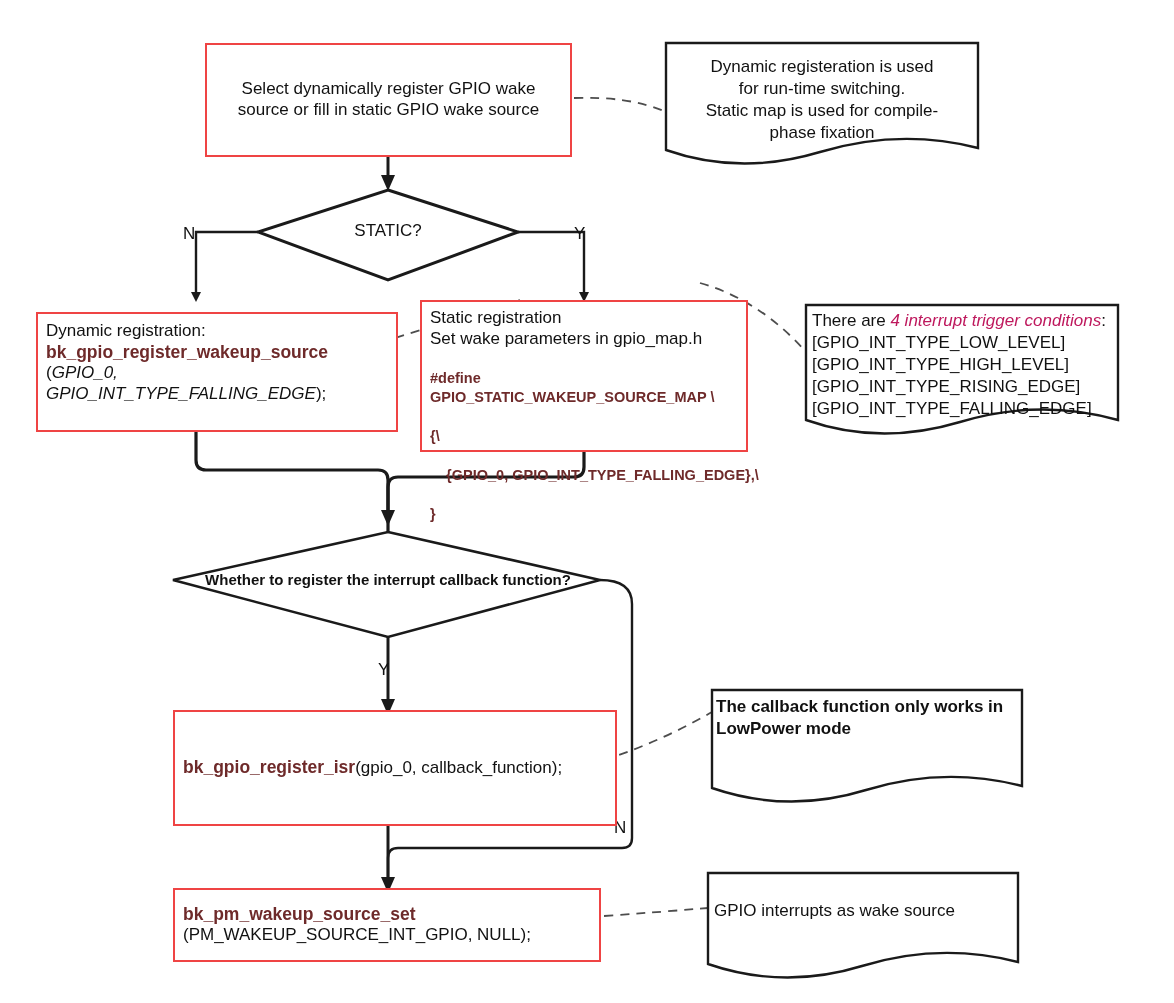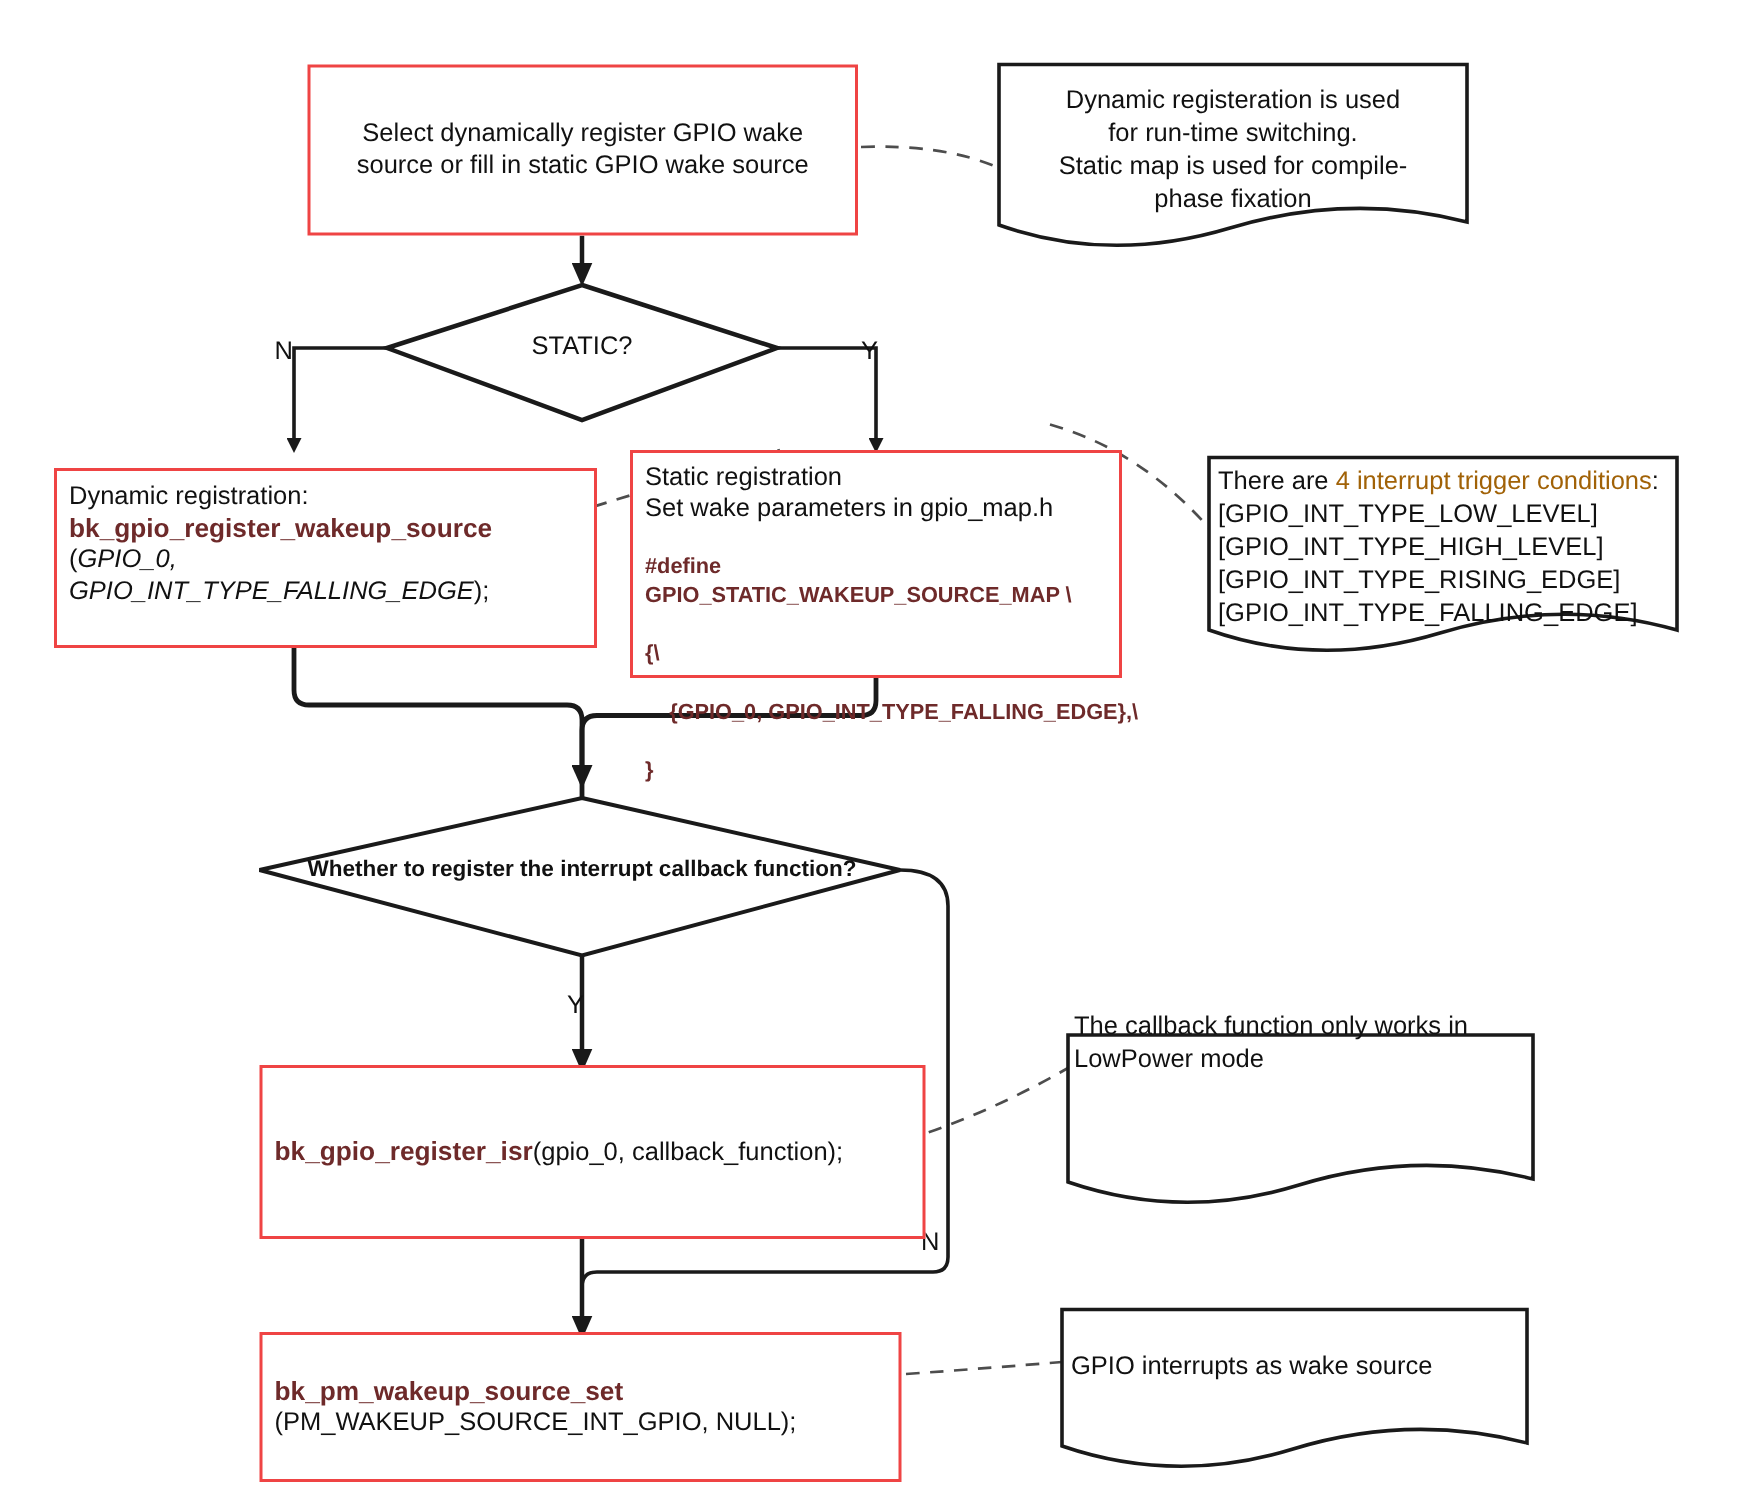--- a/index.html
+++ b/index.html
@@ -12,21 +12,21 @@
   .proc{border:2px solid #ef4444;background:#fff;}
   .proc .inner{padding:6px 8px;}
 
   .t{display:block;line-height:1.22;}
   .plain{font-size:17px;color:#111;}
   .code{font-size:14.5px;font-weight:bold;color:#6e2a2a;line-height:1.30;
         font-family:"Liberation Sans",sans-serif;margin-top:20px;}
   .fn{font-size:17.5px;font-weight:bold;color:#6e2a2a;}
   .ital{font-size:17px;font-style:italic;color:#111;}
   .noteTxt{font-size:17px;color:#111;line-height:1.30;}
-  .accent-ital{color:#a16207;}
+  .accent-ital{font-style:italic;color:#be185d;}
 
   .diamond-label{position:absolute;text-align:center;white-space:nowrap;}
   .dl-plain{font-size:17px;color:#111;}
   .dl-bold{font-size:15px;font-weight:bold;color:#111;}
 
   .edgelbl{position:absolute;font-size:17px;color:#111;}
 
   .note{position:absolute;}
   .note .txtwrap{position:absolute;left:0;top:0;width:100%;
                  box-sizing:border-box;}
@@ -119,21 +119,21 @@
   <div class="edgelbl" style="left:378px;top:660px;">Y</div>
   <div class="edgelbl" style="left:614px;top:818px;">N</div>
 
   <div class="node proc" style="left:173px;top:710px;width:444px;height:116px;
               display:flex;align-items:center;">
     <div class="inner lft">
       <span class="t"><span class="fn">bk_gpio_register_isr</span><span class="plain">(gpio_0, callback_function);</span></span>
     </div>
   </div>
 
-  <div class="node proc" style="left:173px;top:888px;width:428px;height:100px;
+  <div class="node proc" style="left:173px;top:888px;width:428px;height:74px;
               display:flex;align-items:center;">
     <div class="inner lft">
       <span class="t fn">bk_pm_wakeup_source_set</span>
       <span class="t plain">(PM_WAKEUP_SOURCE_INT_GPIO, NULL);</span>
     </div>
   </div>
 
   <div class="note" style="left:666px;top:54px;width:312px;">
     <div class="txtwrap ctr" style="position:static;padding:2px 6px 0 6px;">
       <span class="t noteTxt">Dynamic registeration is used</span>
@@ -146,21 +146,21 @@
   <div class="note" style="left:808px;top:308px;width:310px;">
     <div class="txtwrap lft" style="position:static;padding:2px 4px 0 4px;">
       <span class="t noteTxt"><span>There are </span><span class="accent-ital">4 interrupt trigger conditions</span><span>:</span></span>
       <span class="t noteTxt">[GPIO_INT_TYPE_LOW_LEVEL]</span>
       <span class="t noteTxt">[GPIO_INT_TYPE_HIGH_LEVEL]</span>
       <span class="t noteTxt">[GPIO_INT_TYPE_RISING_EDGE]</span>
       <span class="t noteTxt">[GPIO_INT_TYPE_FALLING_EDGE]</span>
     </div>
   </div>
 
-  <div class="note" style="left:716px;top:673px;width:300px;">
+  <div class="note" style="left:716px;top:696px;width:300px;font-weight:bold;">
     <div class="txtwrap lft" style="position:static;">
       <span class="t noteTxt">The callback function only works in</span>
       <span class="t noteTxt">LowPower mode</span>
     </div>
   </div>
 
   <div class="note" style="left:714px;top:900px;width:300px;">
     <div class="txtwrap lft" style="position:static;">
       <span class="t noteTxt">GPIO interrupts as wake source</span>
     </div>

